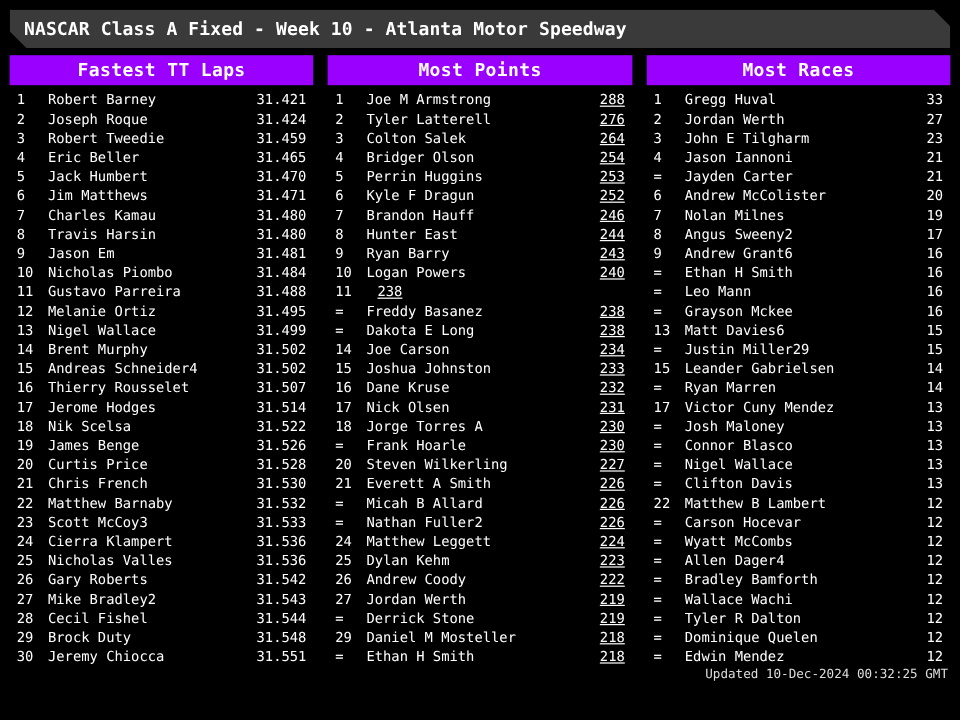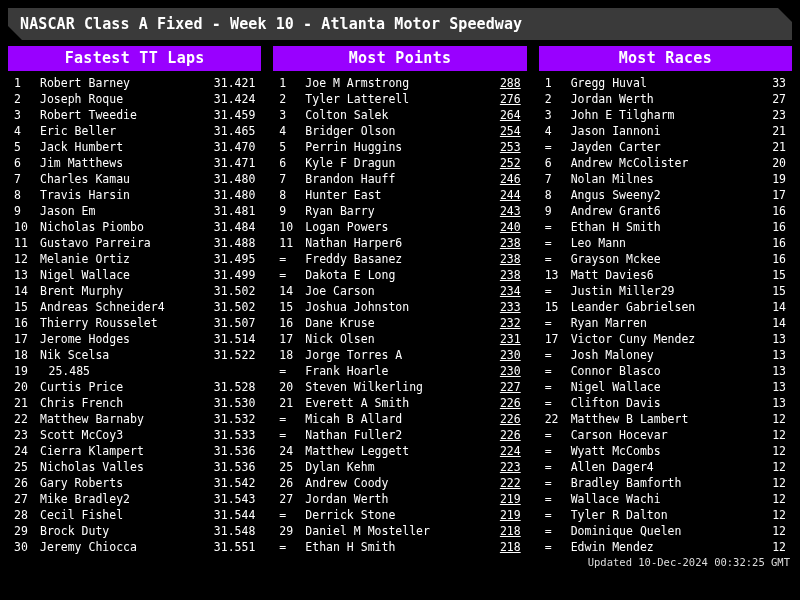--- a/index.html
+++ b/index.html
@@ -220,21 +220,22 @@
             <span class="c-name">Jerome Hodges</span>
             <span class="c-val">31.514</span>
           </div>
         <div class="row">
             <span class="c-pos">18</span>
             <span class="c-name">Nik Scelsa</span>
             <span class="c-val">31.522</span>
           </div>
         <div class="row">
             <span class="c-pos">19</span>
-            <span class="c-val">25.485</span>
+            <span class="c-name">James Benge</span>
+            <span class="c-val">31.526</span>
           </div>
         <div class="row">
             <span class="c-pos">20</span>
             <span class="c-name">Curtis Price</span>
             <span class="c-val">31.528</span>
           </div>
         <div class="row">
             <span class="c-pos">21</span>
             <span class="c-name">Chris French</span>
             <span class="c-val">31.530</span>
@@ -335,21 +336,20 @@
             <span class="c-name">Ryan Barry</span>
             <span class="c-val">243</span>
           </div>
         <div class="row">
             <span class="c-pos">10</span>
             <span class="c-name">Logan Powers</span>
             <span class="c-val">240</span>
           </div>
         <div class="row">
             <span class="c-pos">11</span>
-            <span class="c-name">Nathan Harper6</span>
             <span class="c-val">238</span>
           </div>
         <div class="row">
             <span class="c-pos">=</span>
             <span class="c-name">Freddy Basanez</span>
             <span class="c-val">238</span>
           </div>
         <div class="row">
             <span class="c-pos">=</span>
             <span class="c-name">Dakota E Long</span>

